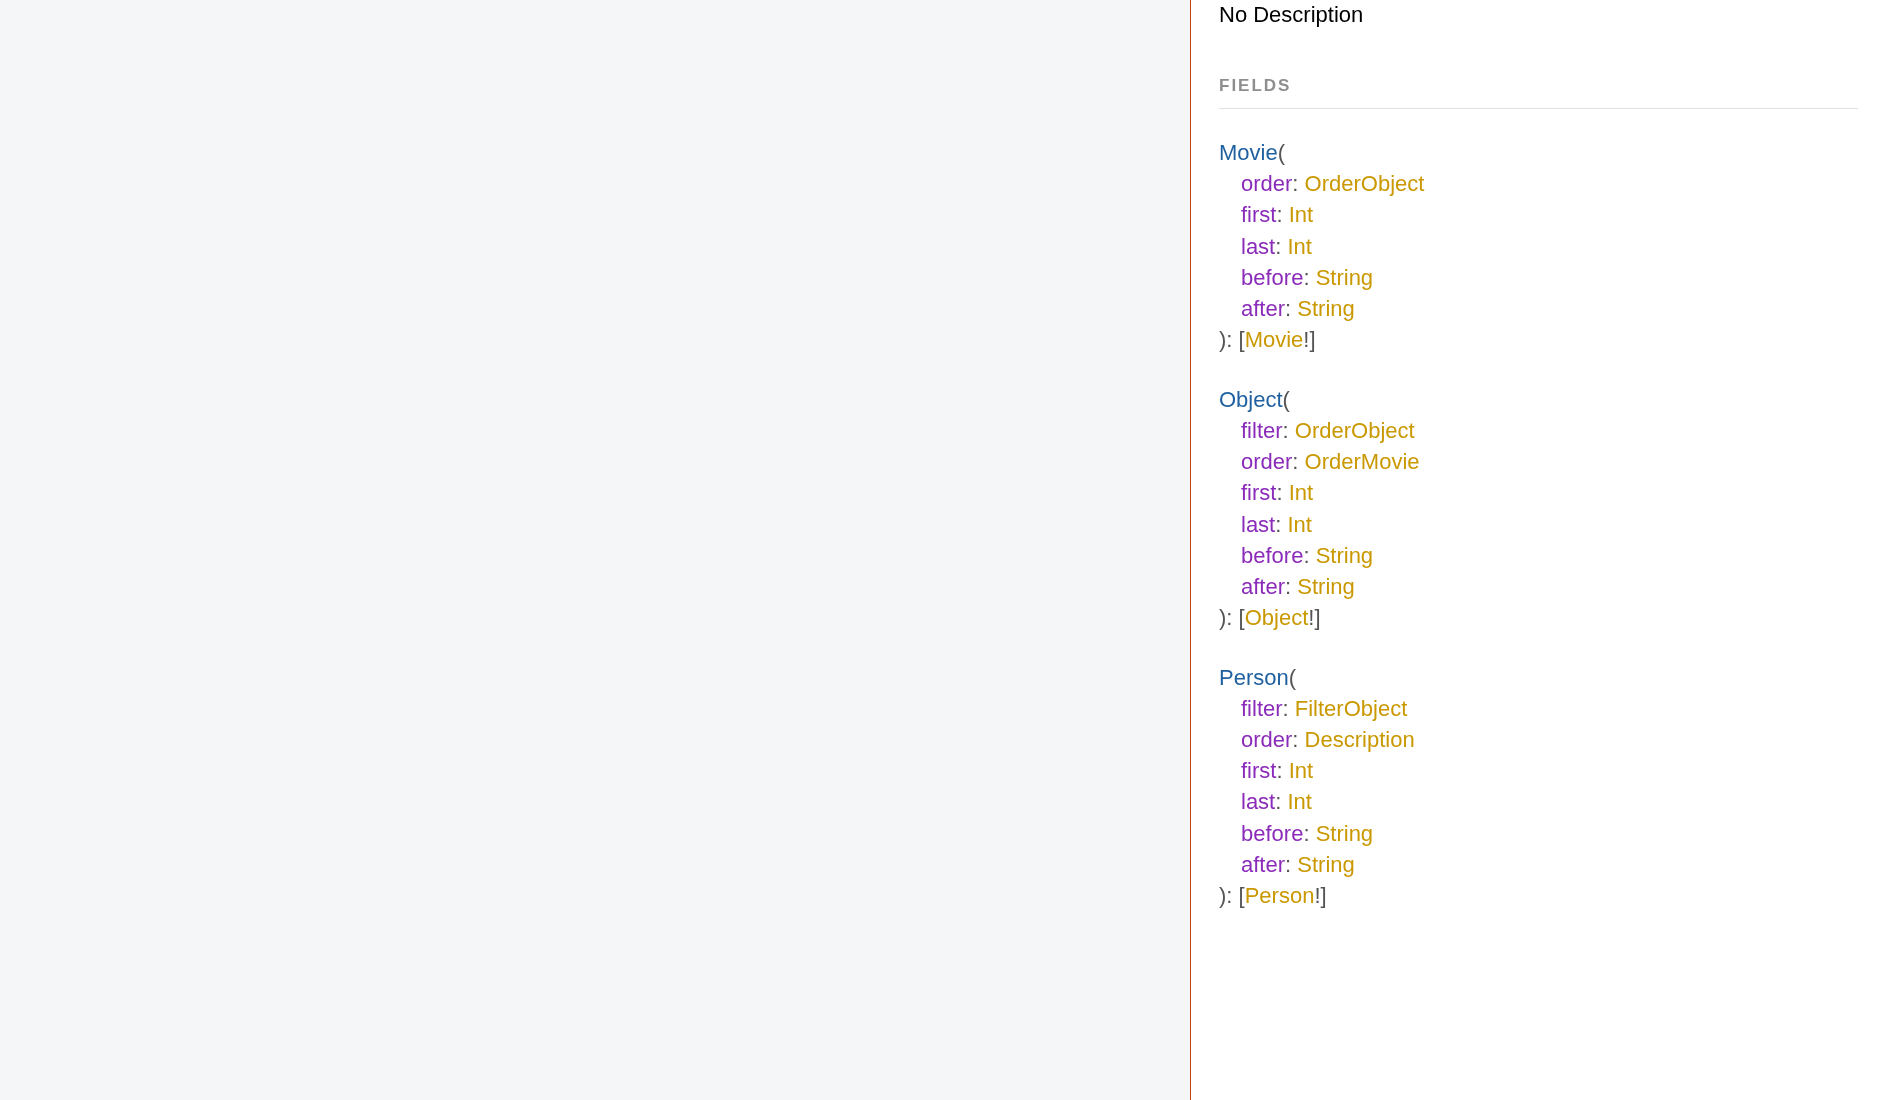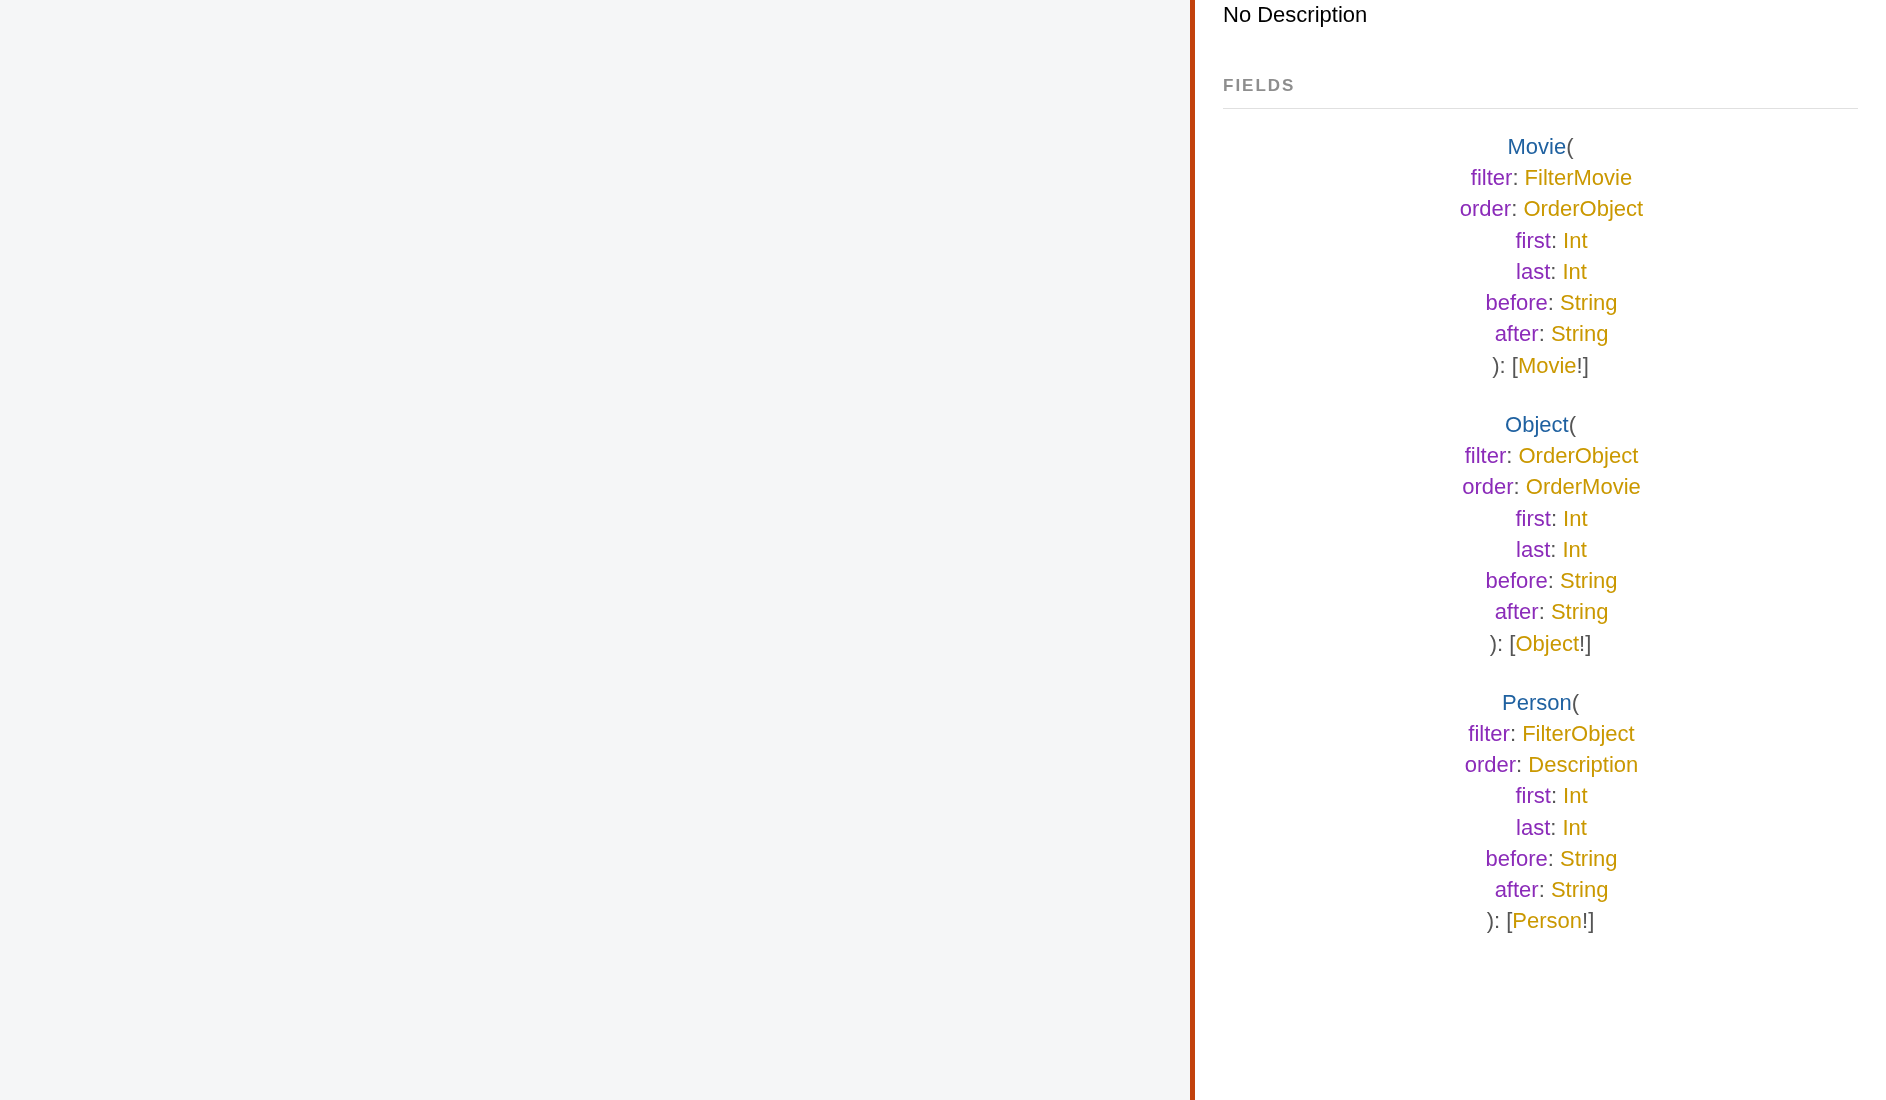--- a/index.html
+++ b/index.html
@@ -18,45 +18,44 @@
       width: 1190px;
       height: 100%;
       background: #f5f6f7;
       float: left;
     }
     .doc-panel {
       width: 696px;
       height: 100%;
       background: #ffffff;
       float: left;
-      border-left: 5px solid #c2410c;
+      border-left: 1px solid #c2410c;
       padding: 0 28px;
       overflow-y: auto;
     }
     .description {
       font-size: 22px;
       color: #000;
       margin-bottom: 48px;
       padding-top: 2px;
     }
     .section-label {
       font-size: 17px;
       font-weight: 600;
       color: #8e8e8e;
       letter-spacing: 2px;
       text-transform: uppercase;
       padding-bottom: 12px;
       border-bottom: 1px solid #e0e0e0;
-      margin-bottom: 22px;
+      margin-bottom: 28px;
     }
     .field-block {
       font-size: 22px;
       line-height: 1.42;
       margin-bottom: 28px;
-      text-align: center;
     }
     .field-name {
       color: #1f61a0;
       cursor: pointer;
     }
     .arg-name {
       color: #8b2bb9;
     }
     .type-name {
       color: #ca9800;
@@ -73,21 +72,20 @@
 <body>
 
 <div class="main-area"></div>
 
 <div class="doc-panel">
   <div class="description">No Description</div>
   <div class="section-label">FIELDS</div>
   <div id="fields-container">
       <div class="field-block">
         <div><span class="field-name">Movie</span><span class="punct">(</span></div>
-        <div class="arg-line"><span class="arg-name">filter</span><span class="punct">: </span><span class="type-name">FilterMovie</span></div>
         <div class="arg-line"><span class="arg-name">order</span><span class="punct">: </span><span class="type-name">OrderObject</span></div>
         <div class="arg-line"><span class="arg-name">first</span><span class="punct">: </span><span class="type-name">Int</span></div>
         <div class="arg-line"><span class="arg-name">last</span><span class="punct">: </span><span class="type-name">Int</span></div>
         <div class="arg-line"><span class="arg-name">before</span><span class="punct">: </span><span class="type-name">String</span></div>
         <div class="arg-line"><span class="arg-name">after</span><span class="punct">: </span><span class="type-name">String</span></div>
         <div><span class="punct">): [</span><span class="type-name">Movie</span><span class="punct">!]</span></div>
       </div>
       <div class="field-block">
         <div><span class="field-name">Object</span><span class="punct">(</span></div>
         <div class="arg-line"><span class="arg-name">filter</span><span class="punct">: </span><span class="type-name">OrderObject</span></div>

